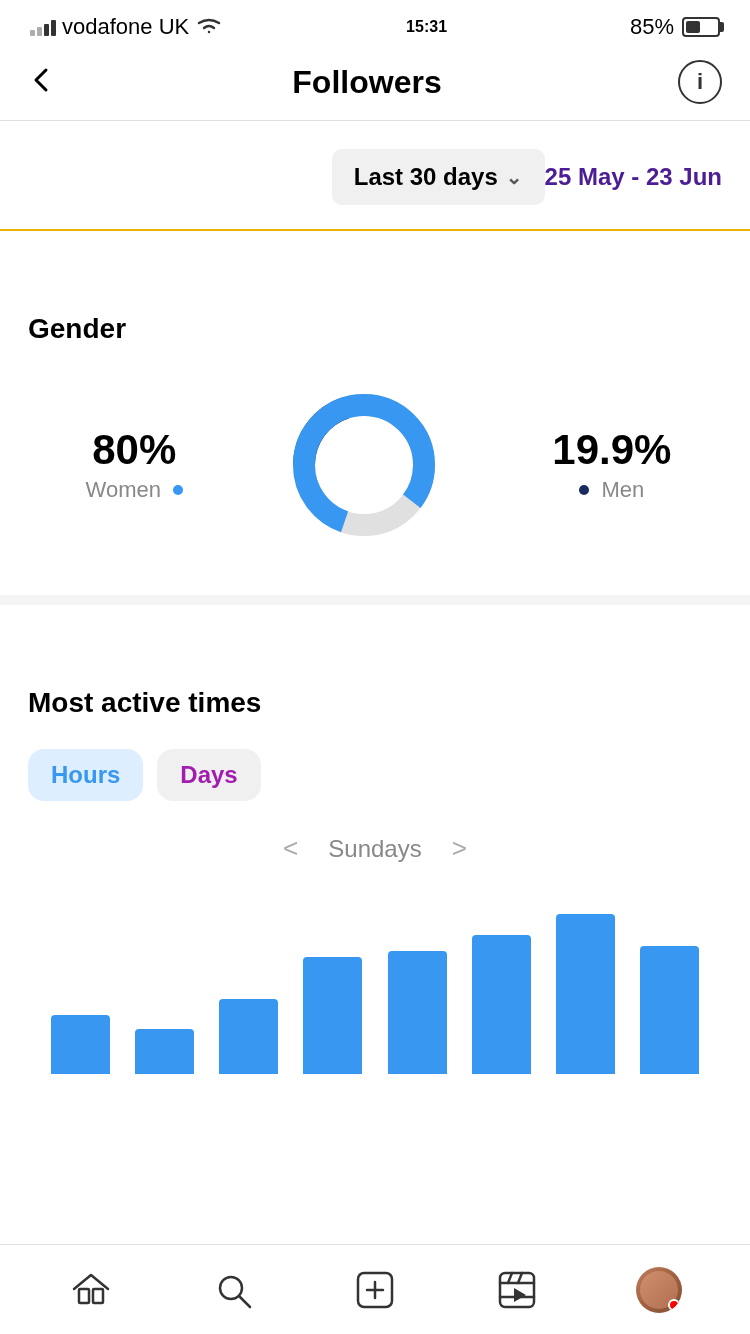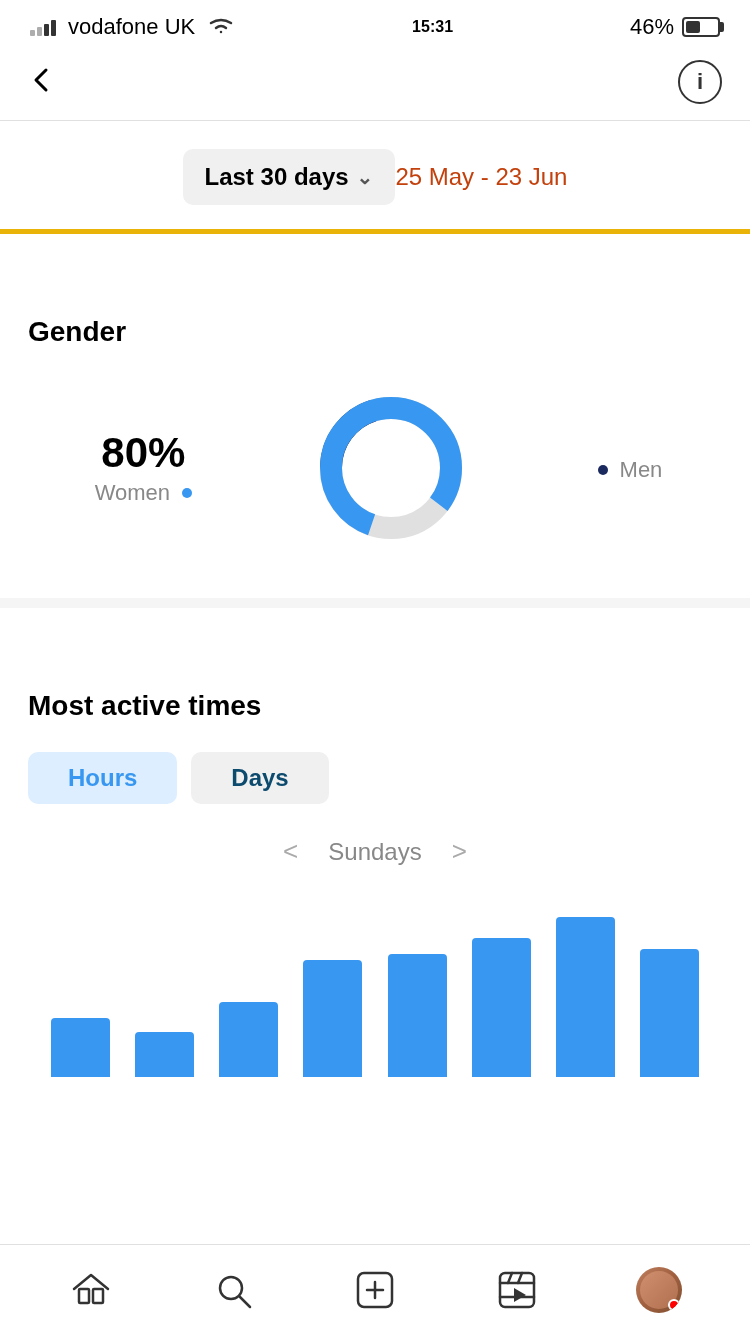--- a/index.html
+++ b/index.html
@@ -16,21 +16,21 @@
     .status-bar {
       display: flex;
       justify-content: space-between;
       align-items: center;
       padding: 12px 30px 8px;
       height: 50px;
     }
     .status-left {
       display: flex;
       align-items: center;
-      gap: 12px;
+      gap: 6px;
       font-size: 22px;
       font-weight: 600;
       justify-content: flex-end;
     }
     .signal-bars {
       display: flex;
       align-items: flex-end;
       gap: 2px;
       height: 18px;
     }
@@ -114,44 +114,44 @@
       font-size: 22px;
       font-weight: 600;
       color: #333;
       cursor: pointer;
     }
 
     
     .date-filter-row {
       display: flex;
       align-items: center;
-      justify-content: center;
+      justify-content: flex-end;
       padding: 28px 28px 24px;
-      border-bottom: 5px solid #eab308;
+      border-bottom: 2px solid #eab308;
     }
     .period-btn {
       background: #f0f0f0;
       border: none;
       border-radius: 10px;
       padding: 14px 22px;
       font-size: 24px;
       font-weight: 600;
       display: flex;
       align-items: center;
       gap: 8px;
       cursor: pointer;
     }
     .chevron {
       font-size: 20px;
       color: #555;
     }
     .date-range {
       font-size: 24px;
-      font-weight: 400;
-      color: #c2410c;
+      font-weight: 700;
+      color: #4c1d95;
     }
 
     
     .section {
       padding: 36px 28px 30px;
     }
     .section-title {
       font-size: 28px;
       font-weight: 800;
       color: #000;
@@ -205,34 +205,34 @@
     
     .active-times-section {
       padding: 36px 28px 20px;
     }
     .tab-row {
       display: flex;
       gap: 14px;
       margin-bottom: 32px;
     }
     .tab-btn {
-      padding: 12px 40px;
-      border-radius: 10px;
+      padding: 12px 23px;
+      border-radius: 16px;
       font-size: 24px;
       font-weight: 600;
       cursor: pointer;
       border: none;
     }
     .tab-btn.active {
       background: #dceeff;
       color: #3897f0;
     }
     .tab-btn.inactive {
       background: #f0f0f0;
-      color: #0c4a6e;
+      color: #a21caf;
     }
     .day-nav {
       display: flex;
       align-items: center;
       justify-content: center;
       gap: 30px;
       margin-bottom: 30px;
     }
     .nav-arrow {
       font-size: 26px;
@@ -360,33 +360,34 @@
       <span class="wifi-icon">
         <svg width="28" height="22" viewBox="0 0 28 22" fill="none" stroke="#333" stroke-width="2.5" stroke-linecap="round">
           <path d="M14 18 L14 18"></path>
           <path d="M9 14 Q14 10 19 14"></path>
           <path d="M4 9 Q14 3 24 9"></path>
         </svg>
       </span>
     </div>
     <div class="status-center">15:31</div>
     <div class="status-right">
-      <span>46%</span>
+      <span>85%</span>
       <div class="battery-body">
         <div class="battery-fill"></div>
       </div>
     </div>
   </div>
 
   <div class="header">
     <div class="back-btn">
       <svg width="28" height="28" viewBox="0 0 28 28" fill="none" stroke="#000" stroke-width="3" stroke-linecap="round" stroke-linejoin="round">
         <polyline points="18,4 8,14 18,24"></polyline>
       </svg>
     </div>
+    <span class="header-title">Followers</span>
     <div class="info-btn">
       <span>i</span>
     </div>
   </div>
 
   <div class="date-filter-row">
     <button class="period-btn">
       <span>Last 30 days</span>
       <span class="chevron">⌄</span>
     </button>
@@ -412,20 +413,21 @@
 
           <circle cx="80" cy="80" r="60" fill="none" stroke="#1a2a5e" stroke-width="22" stroke-dasharray="75 302" stroke-dashoffset="94" transform="rotate(-90 80 80)"></circle>
 
           <circle cx="80" cy="80" r="60" fill="none" stroke="#3897f0" stroke-width="22" stroke-dasharray="302 75" stroke-dashoffset="169" transform="rotate(-90 80 80)"></circle>
 
           <circle cx="80" cy="80" r="48" fill="#fff"></circle>
         </svg>
       </div>
 
       <div class="gender-stat">
+        <div class="gender-percent">19.9%</div>
         <div class="gender-label">
           <span class="dot" style="background:#1a2a5e;"></span>
           <span>Men</span>
         </div>
       </div>
     </div>
   </div>
 
   <div class="divider"></div>
 

